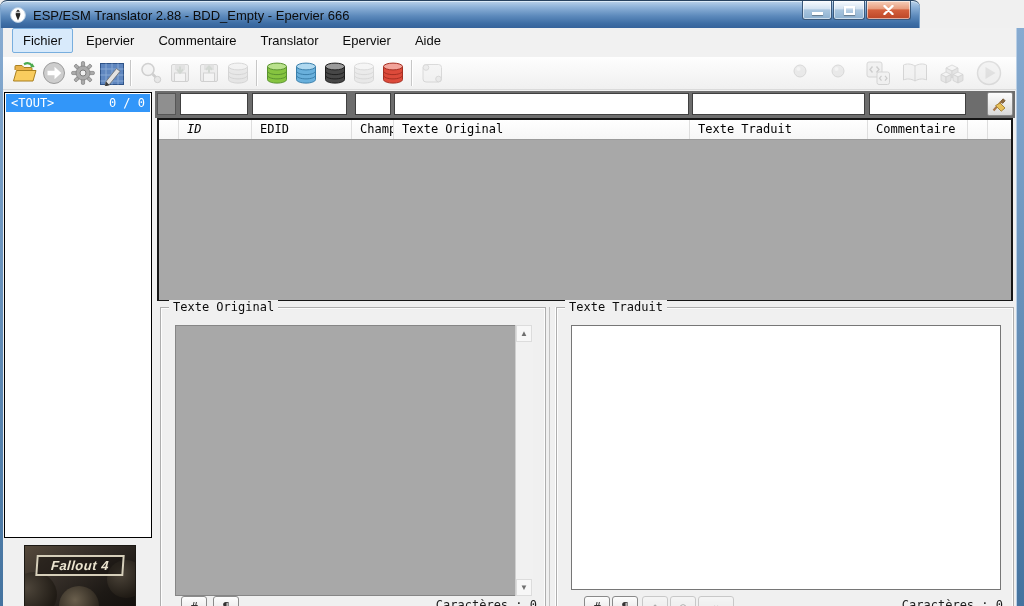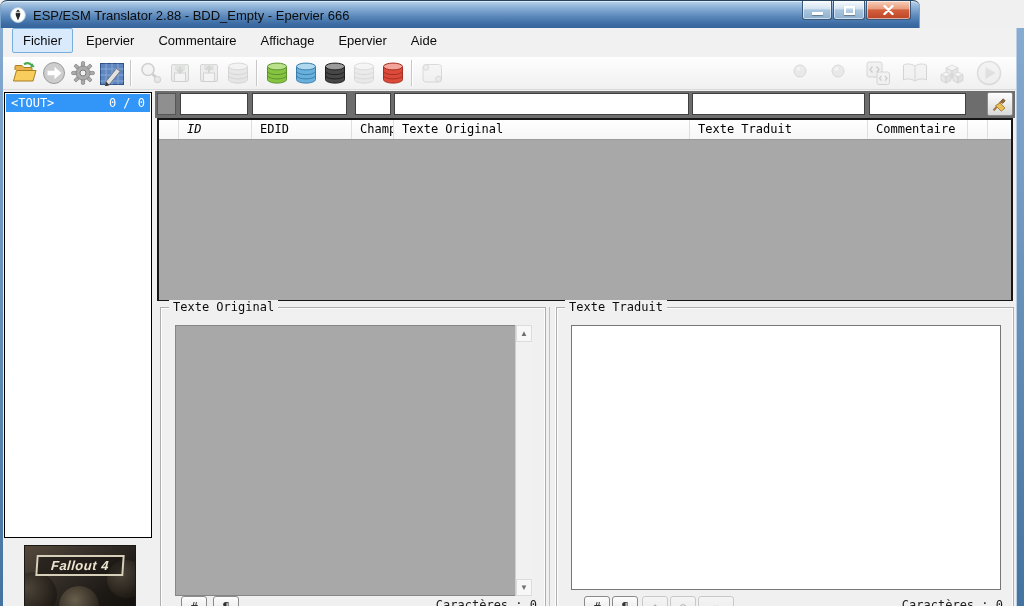--- a/index.html
+++ b/index.html
@@ -143,21 +143,21 @@
     </div>
   </div>
 </div>
 <div class="border-left"></div>
 <div class="border-right"></div>
 
 <div class="menubar">
   <span class="menu-item selected">Fichier</span>
   <span class="menu-item">Epervier</span>
   <span class="menu-item">Commentaire</span>
-  <span class="menu-item">Affichage</span>
+  <span class="menu-item">Translator</span>
   <span class="menu-item">Epervier</span>
   <span class="menu-item">Aide</span>
 </div>
 
 <div class="toolbar">
   <div class="tb-btn">
     <svg width="26" height="26" viewBox="0 0 26 26">
       <path d="M3 10 V6.5 a1 1 0 0 1 1 -1 h6 l2 2 h7 a1 1 0 0 1 1 1 V10" fill="#e9b24a" stroke="#a87f1f"></path>
       <path d="M1.5 21 L4.5 10.5 h19.5 L21 21 Z" fill="#f9cc5e" stroke="#a87f1f"></path>
       <path d="M12 4.2 q5 -2.6 8 1.4" fill="none" stroke="#4aa94e" stroke-width="2.2"></path>

